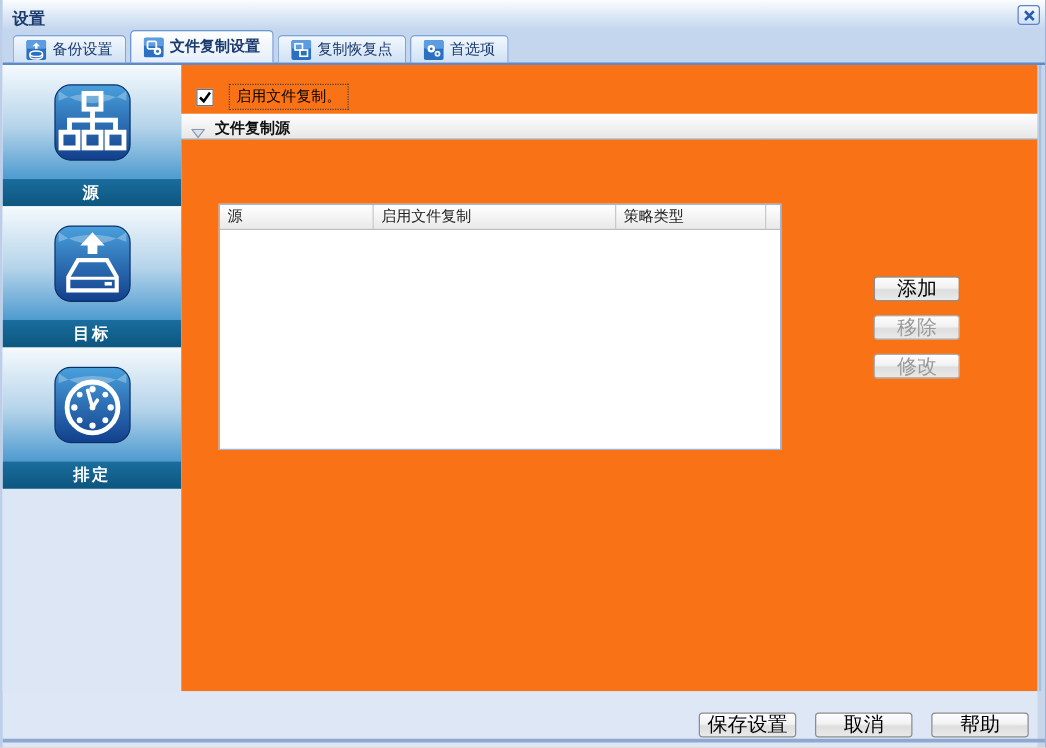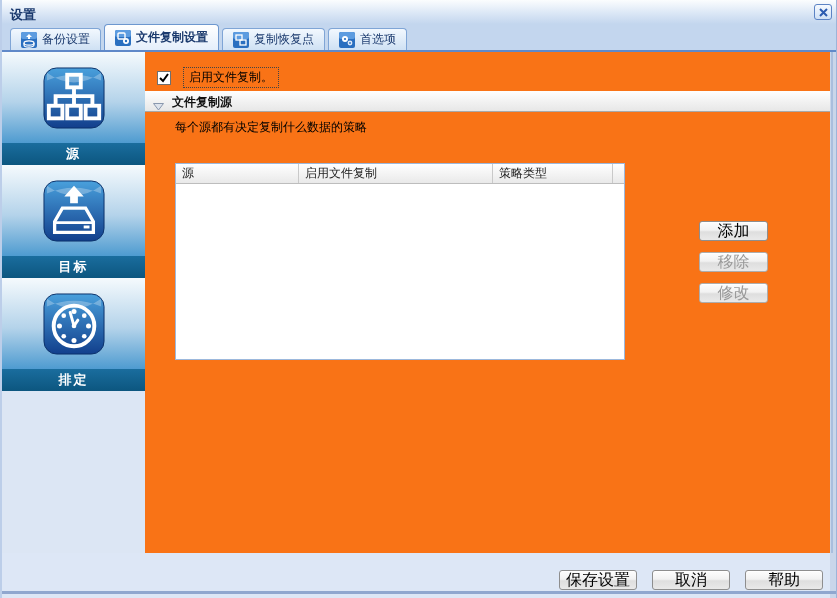--- a/index.html
+++ b/index.html
@@ -265,21 +265,20 @@
         <span class="check-label">启用文件复制。</span>
       </div>
 
       <div class="section-bar">
         <svg width="11" height="8" viewBox="0 0 11 8">
           <polygon points="0.5,0.5 10.5,0.5 5.5,7" fill="#dde3ec" stroke="#8a98ae" stroke-width="1"></polygon>
         </svg>
         <span class="section-title">文件复制源</span>
       </div>
 
-      <div class="desc">每个源都有决定复制什么数据的策略</div>
 
       <div class="policy-table">
         <div class="thead">
           <div class="th c0">源</div>
           <div class="th c1">启用文件复制</div>
           <div class="th c2">策略类型</div>
           <div class="th filler"></div>
         </div>
         <div></div>
       </div>

